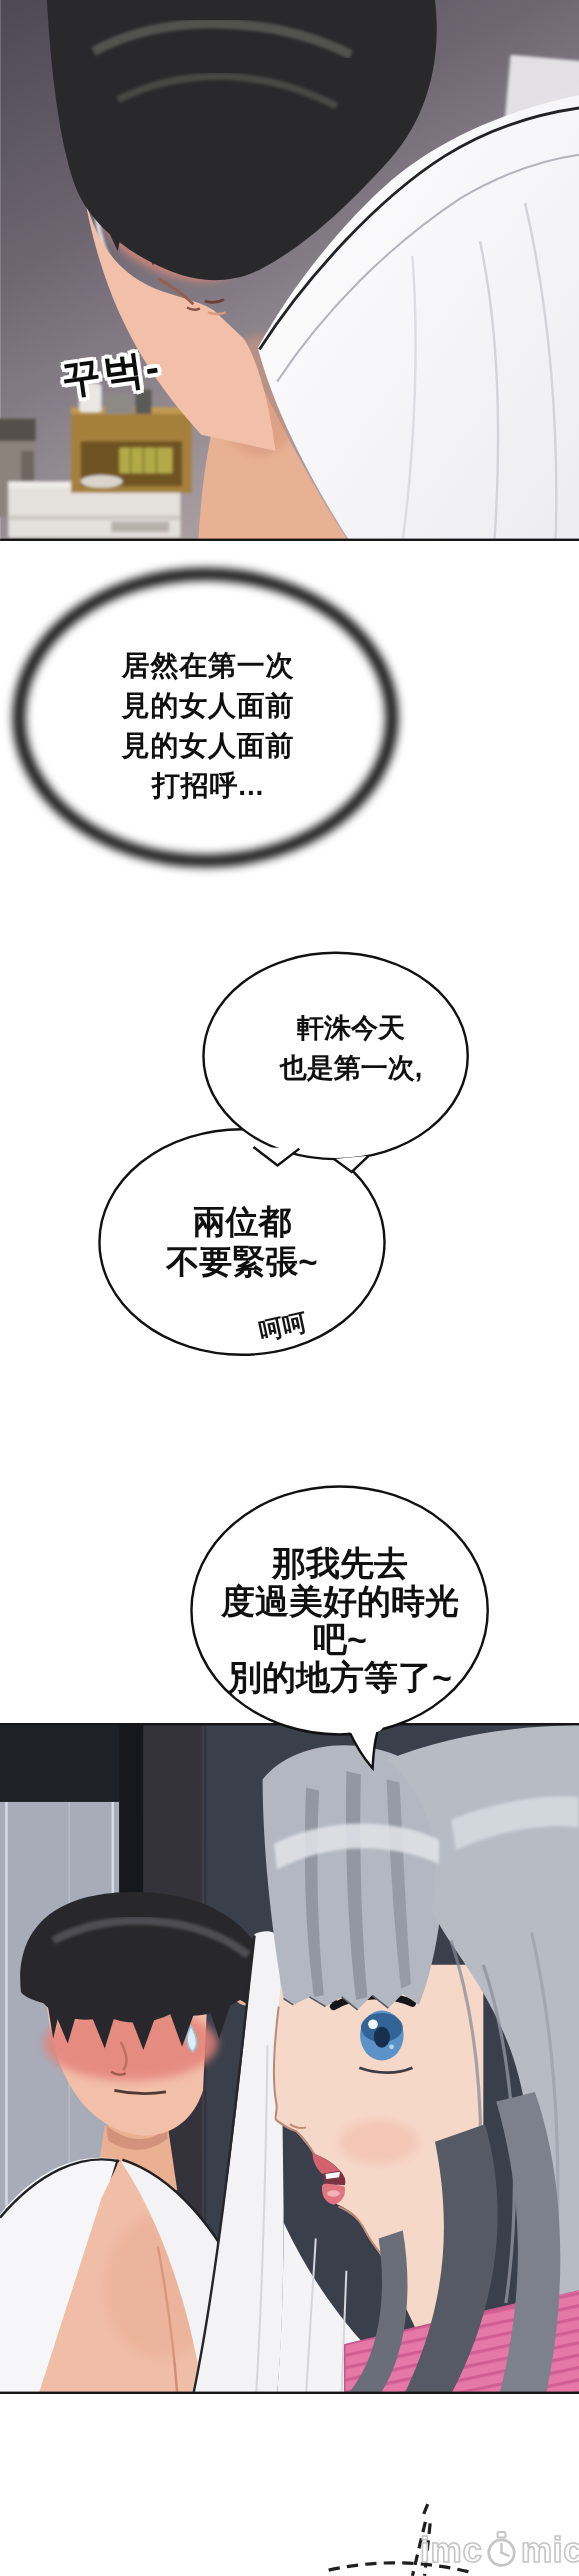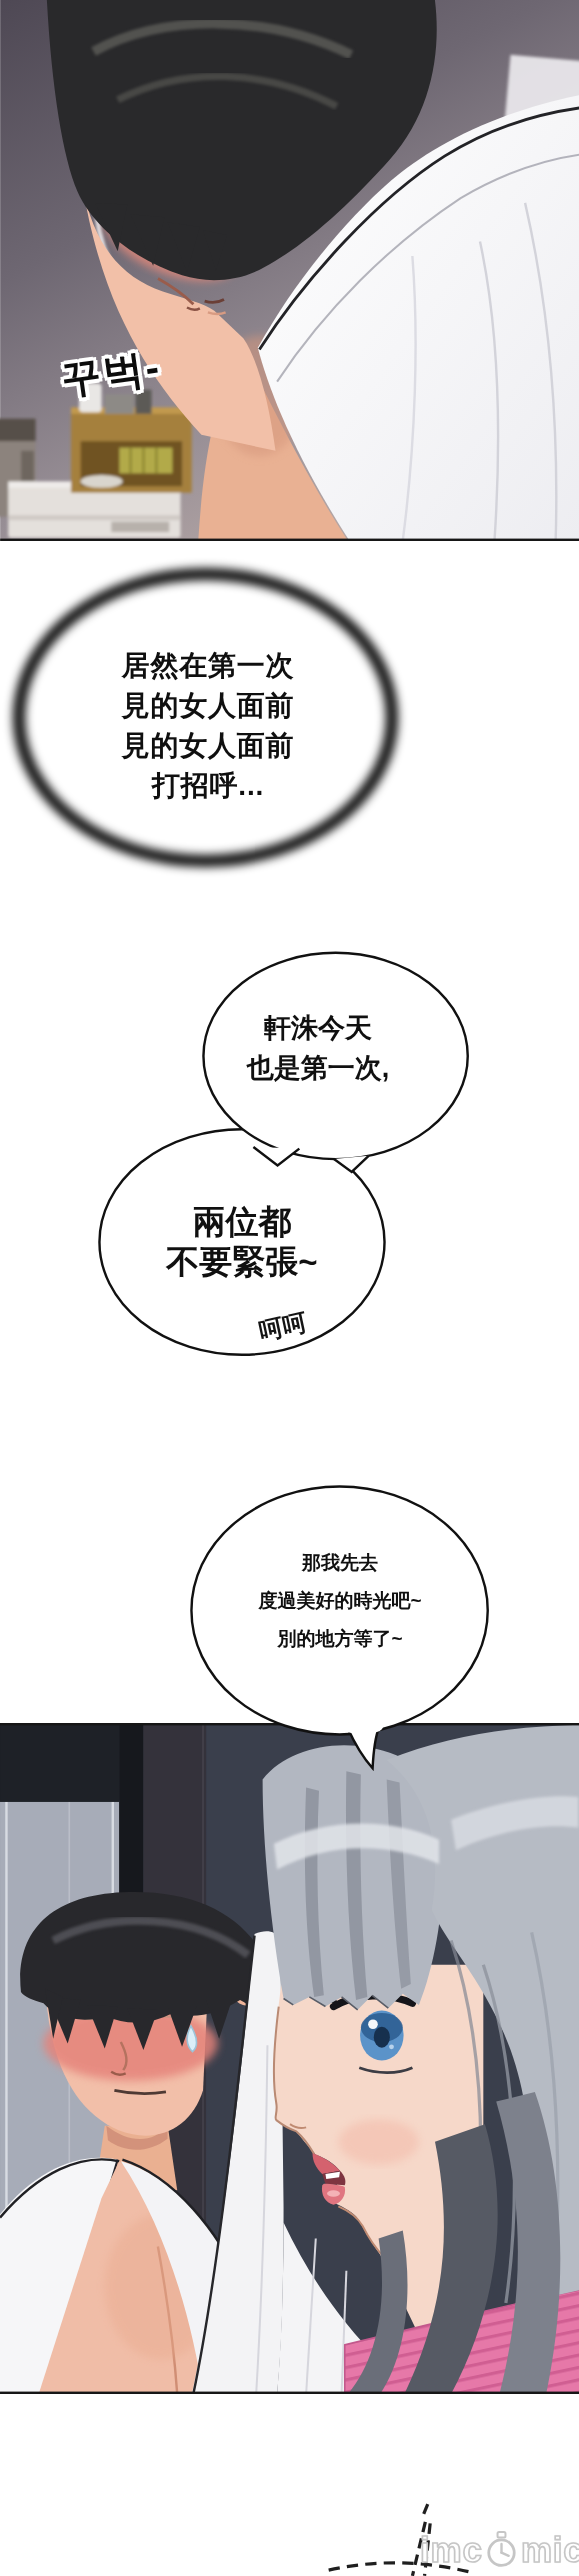--- a/index.html
+++ b/index.html
@@ -15,28 +15,28 @@
                 -4px 0 0 #fff,4px 0 0 #fff,0 -4px 0 #fff,0 4px 0 #fff;}
   .thought-ring{position:absolute;left:13px;top:568px;width:385px;height:299px;
     box-sizing:border-box;border:12px solid #0a0a0a;border-radius:50%;
     filter:blur(4.8px);z-index:2;}
   .thought-text{position:absolute;left:47px;top:646px;width:322px;z-index:3;
     text-align:center;font-size:28px;font-weight:700;line-height:40px;color:#0f0f0f;letter-spacing:0.8px;}
   .bubble-svg{position:absolute;z-index:2;}
   .b2-svg{left:93px;top:1121px;}
   .b1-svg{left:197px;top:943px;z-index:3;}
   .b3-svg{left:185px;top:1480px;z-index:3;}
-  .b1-text{position:absolute;left:197px;top:1008px;width:242px;z-index:4;
+  .b1-text{position:absolute;left:230px;top:1008px;width:242px;z-index:4;
     text-align:center;font-size:27px;font-weight:700;line-height:40px;color:#101010;}
   .b2-text{position:absolute;left:105px;top:1202px;width:274px;z-index:4;
     text-align:center;font-size:33px;font-weight:700;line-height:40px;color:#101010;}
   .b2-sfx{position:absolute;left:259px;top:1311px;z-index:4;
     font-size:24px;font-weight:700;color:#141414;transform:rotate(-12deg);white-space:nowrap;}
   .b3-text{position:absolute;left:219px;top:1544px;width:242px;z-index:4;
-    text-align:center;font-size:19px;font-weight:700;line-height:38px;color:#101010;}
+    text-align:center;font-size:34px;font-weight:700;line-height:38px;color:#101010;}
   .footer-dash{position:absolute;left:290px;top:2491px;z-index:2;}
   .watermark{position:absolute;left:420px;top:2530px;z-index:2;display:flex;align-items:center;gap:1.6px;
     font-size:35px;font-weight:800;color:#ffffff;letter-spacing:0.8px;
     -webkit-text-stroke:1.6px #c6c6c6;text-shadow:0 0 0.8px #c9c9c9,0 0 1.6px #c9c9c9;}
   .watermark .wm-part{line-height:1;}
 </style>
 </head>
 <body>
 
 <div class="page">

